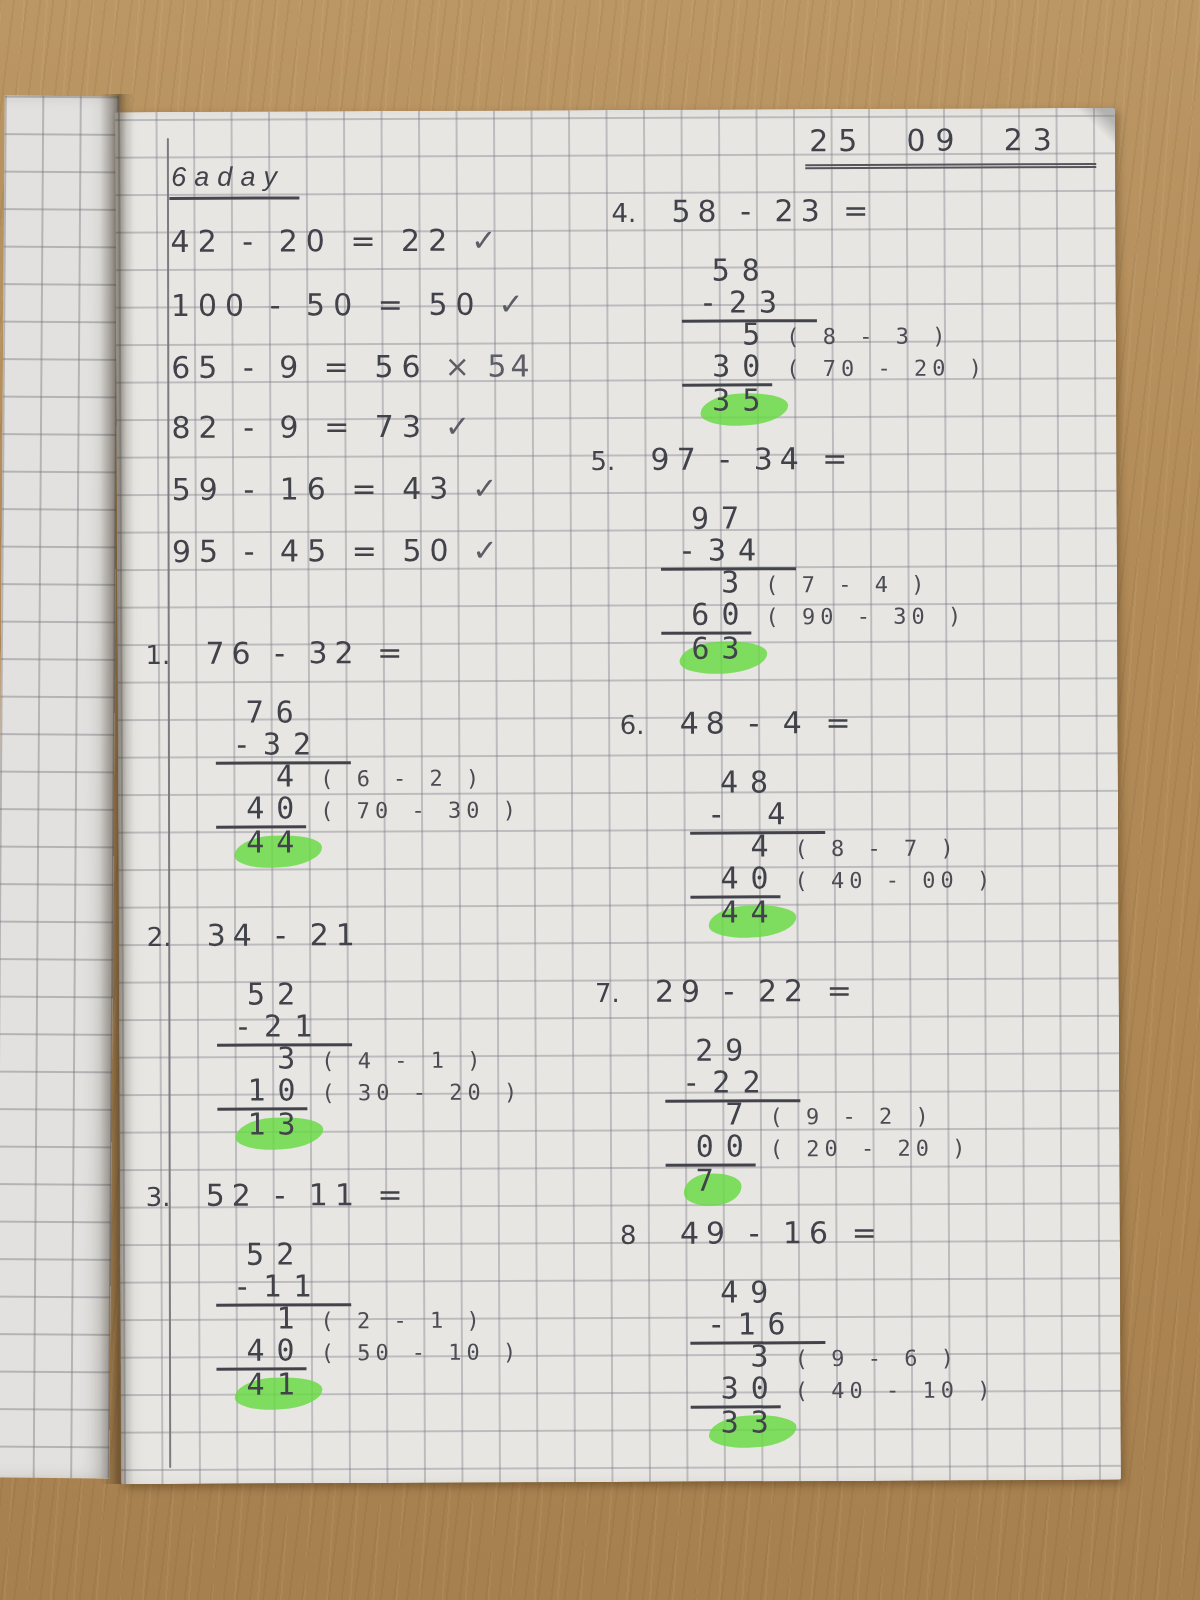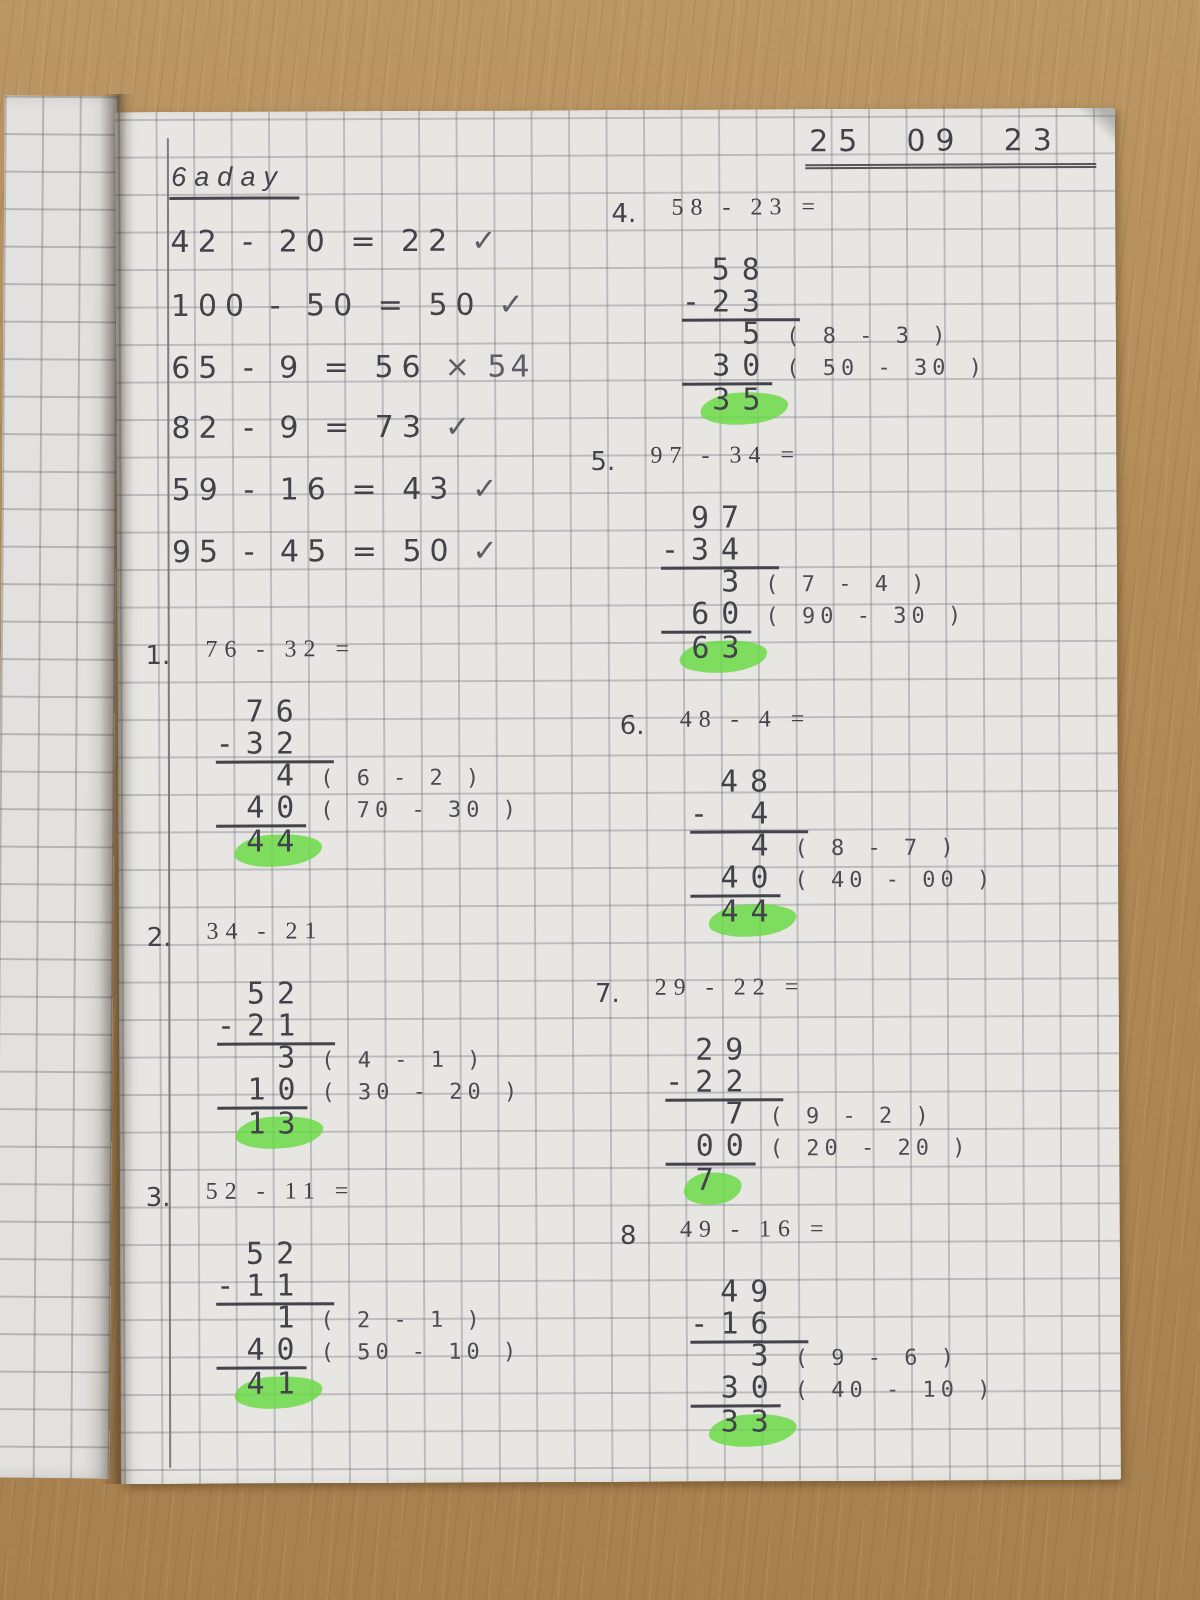--- a/index.html
+++ b/index.html
@@ -63,29 +63,29 @@
     font-family:Liberation Sans, sans-serif;font-style:italic;
     font-size:27px;letter-spacing:8px;
     border-bottom:3px solid #47474f;padding:0 14px 4px 2px;
   }
   .warmup{
     position:absolute;left:55px;font-size:30px;letter-spacing:8px;white-space:pre;
   }
   .warmup .mark{font-size:30px;letter-spacing:4px;margin-left:16px;color:#5d5d66;}
   .problem{position:absolute;}
   .pnum{display:inline-block;width:34px;font-size:26px;vertical-align:top;padding-top:4px;}
-  .pq{display:inline-block;font-size:24px;letter-spacing:7px;white-space:pre;margin-left:26px;font-family:Liberation Serif, serif;}
+  .pq{display:inline-block;font-size:30px;letter-spacing:7px;white-space:pre;margin-left:26px;}
   .sum{margin-left:70px;margin-top:26px;font-family:"DejaVu Sans Mono",monospace;}
   .sum-row{height:32px;line-height:32px;white-space:pre;}
   .digits{
     display:inline-block;font-size:30px;letter-spacing:12px;white-space:pre;
     font-family:"DejaVu Sans Mono",monospace;
   }
   .rule{border-bottom:3px solid #43434b;padding-bottom:1px;}
-  .rule-wide{padding-right:28px;}
+  .rule-wide{padding-right:28px;padding-left:17px;}
   .note{font-size:22px;letter-spacing:5px;margin-left:14px;color:#4c4c54;white-space:pre;}
   .answer-row{margin-top:2px;}
   .hl{position:relative;display:inline-block;margin-left:30px;z-index:0;font-size:30px;letter-spacing:12px;white-space:pre;text-align:center;}
   .hl::before{
     content:"";position:absolute;left:-12px;right:-16px;top:9px;bottom:-9px;z-index:-1;
     background:var(--highlight,#68d943);opacity:.82;
     border-radius:45% 55% 50% 50% / 60% 45% 60% 45%;
     transform:rotate(-3deg);
   }
 </style>
@@ -141,21 +141,21 @@
       <div class="sum-row answer-row"><span class="hl">41</span></div>
     </div>
   </div>
 
   <div class="problem" style="left:496px;top:84px;">
     <span class="pnum">4.</span><span class="pq">58 - 23 =</span>
     <div class="sum">
       <div class="sum-row"><span class="digits"> 58</span></div>
       <div class="sum-row"><span class="digits rule rule-wide">-23</span></div>
       <div class="sum-row"><span class="digits">  5</span><span class="note">( 8 - 3 )</span></div>
-      <div class="sum-row"><span class="digits rule"> 30</span><span class="note">( 50 - 30 )</span></div>
+      <div class="sum-row"><span class="digits rule"> 30</span><span class="note">( 70 - 20 )</span></div>
       <div class="sum-row answer-row"><span class="hl">35</span></div>
     </div>
   </div>
 
   <div class="problem" style="left:474px;top:332px;">
     <span class="pnum">5.</span><span class="pq">97 - 34 =</span>
     <div class="sum">
       <div class="sum-row"><span class="digits"> 97</span></div>
       <div class="sum-row"><span class="digits rule rule-wide">-34</span></div>
       <div class="sum-row"><span class="digits">  3</span><span class="note">( 7 - 4 )</span></div>

